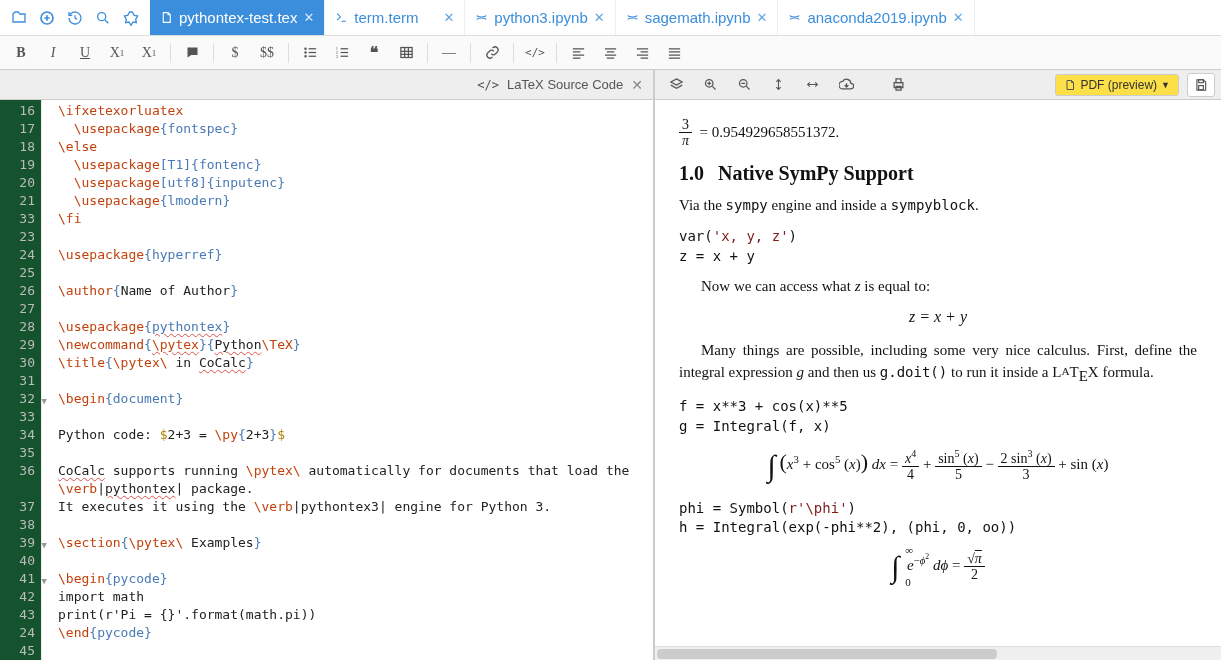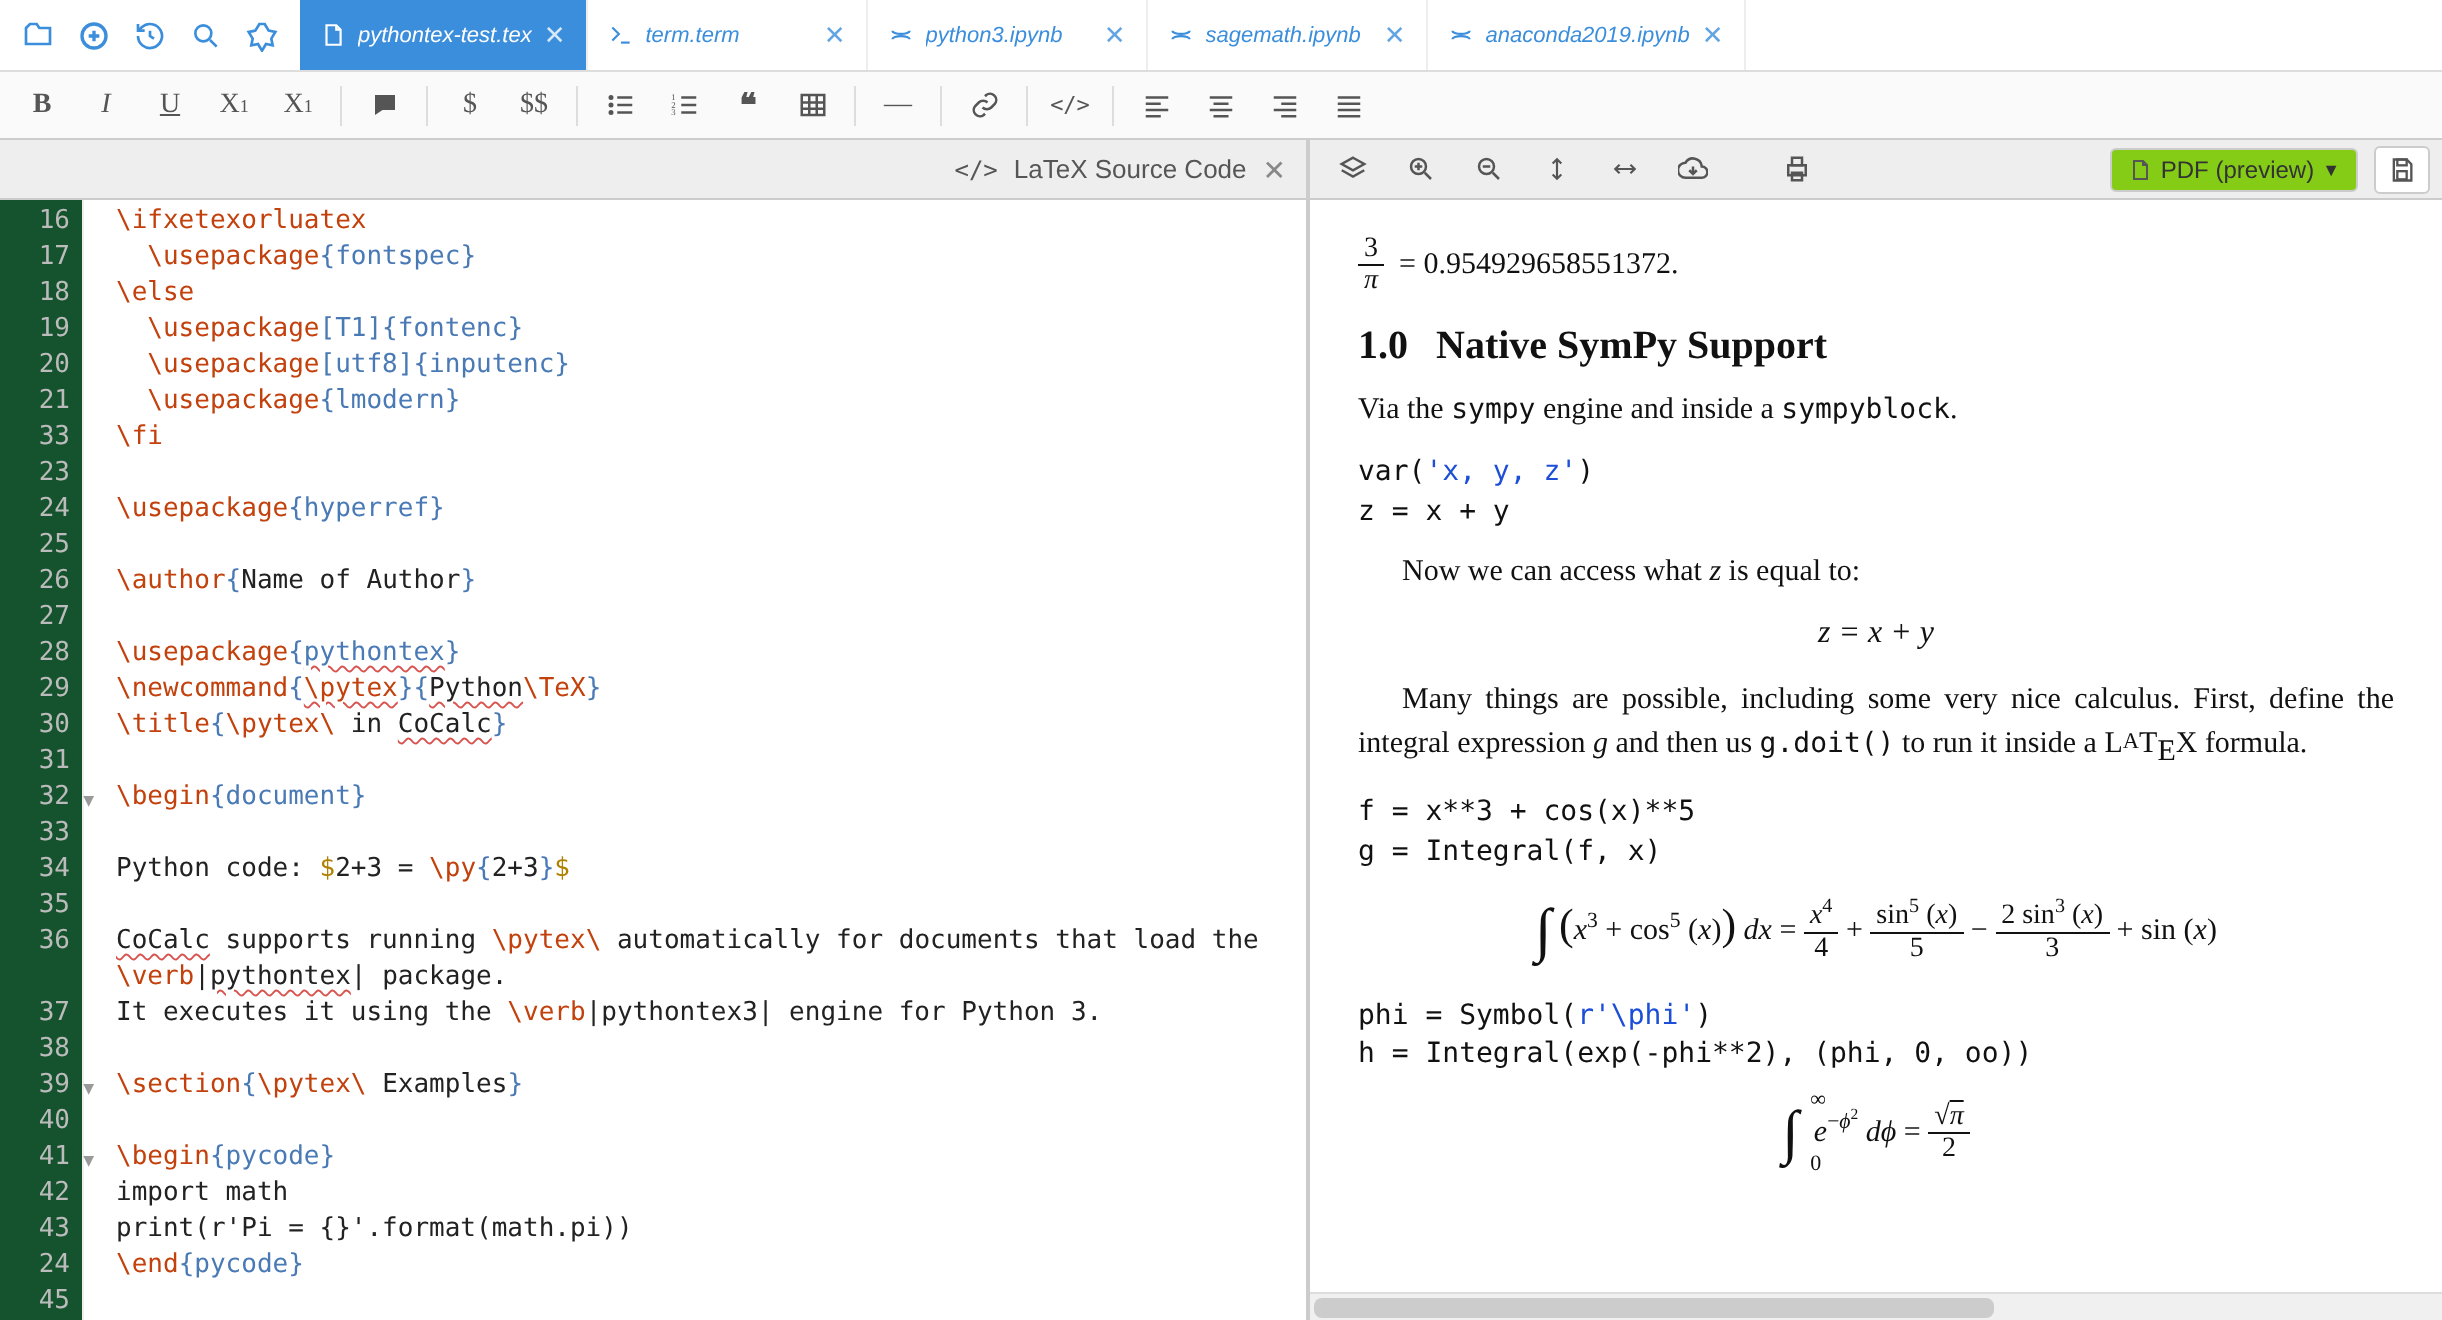--- a/index.html
+++ b/index.html
@@ -6,21 +6,21 @@
 body { font-family: -apple-system, BlinkMacSystemFont, "Segoe UI", Arial, sans-serif; font-size: 13px; color: #333; width: 1221px; height: 660px; overflow: hidden; background: #fff; }
 
 
 .topbar { display: flex; align-items: stretch; height: 36px; border-bottom: 1px solid #ddd; background: #fff; }
 .topbar-actions { display: flex; align-items: center; padding: 0 6px; gap: 2px; }
 .topbar-actions .ibtn { width: 26px; height: 26px; display: flex; align-items: center; justify-content: center; color: #3b8edb; cursor: pointer; border-radius: 3px; font-size: 16px; }
 .tabs { display: flex; flex: 1; overflow: hidden; }
 .tab { display: flex; align-items: center; gap: 6px; padding: 0 10px; border-right: 1px solid #eee; color: #3b8edb; cursor: pointer; white-space: nowrap; min-width: 140px; max-width: 230px; position: relative; }
 .tab.active { background: #3b8edb; color: #fff; }
 .tab .ticon { font-size: 14px; }
-.tab .tlabel { flex: 1; overflow: hidden; text-overflow: ellipsis; font-size: 11px; font-style: italic; }
+.tab .tlabel { flex: 1; overflow: hidden; text-overflow: ellipsis; font-size: 15px; }
 .tab .tclose { font-size: 13px; opacity: 0.8; }
 .tab.active .tclose { color: #fff; }
 
 
 .fmtbar { display: flex; align-items: center; height: 34px; border-bottom: 1px solid #ccc; background: #fafafa; padding: 0 6px; gap: 2px; }
 .fbtn { width: 30px; height: 26px; display: flex; align-items: center; justify-content: center; cursor: pointer; border-radius: 3px; color: #555; font-size: 14px; font-family: Georgia, serif; }
 .fsep { width: 1px; height: 20px; background: #ddd; margin: 0 4px; }
 
 
 .panes { display: flex; height: calc(100% - 70px); }
@@ -30,21 +30,21 @@
 
 .pane-hdr { height: 30px; background: #eee; border-bottom: 1px solid #ccc; display: flex; align-items: center; justify-content: flex-end; padding: 0 10px; gap: 8px; font-size: 13px; color: #555; }
 .pane-hdr.left { justify-content: flex-end; }
 .pane-hdr .phx { cursor: pointer; font-size: 14px; color: #888; }
 .pane-hdr .phicon { font-size: 14px; color: #555; }
 
 
 .right-tools { height: 30px; background: #eee; border-bottom: 1px solid #ccc; display: flex; align-items: center; padding: 0 6px; gap: 4px; }
 .rtbtn { width: 30px; height: 24px; display: flex; align-items: center; justify-content: center; cursor: pointer; border-radius: 3px; color: #555; font-size: 14px; }
 .rtspacer { flex: 1; }
-.rtdrop { border: 1px solid #ccc; background: #84cc16; padding: 3px 8px; border-radius: 3px; cursor: pointer; display: flex; align-items: center; gap: 4px; font-size: 12px; }
+.rtdrop { border: 1px solid #ccc; background: #fde047; padding: 3px 8px; border-radius: 3px; cursor: pointer; display: flex; align-items: center; gap: 4px; font-size: 12px; }
 .rtsave { width: 28px; height: 24px; display:flex; align-items:center; justify-content:center; border:1px solid #ccc; background:#fff; border-radius:3px; cursor:pointer; margin-left:4px; }
 
 
 .editor { flex: 1; display: flex; overflow: hidden; font-family: "Menlo", "Consolas", monospace; font-size: 13px; line-height: 18px; background: #fff; }
 .gutter { width: 42px; background: #14532d; color: #bbb; text-align: right; padding: 2px 6px 2px 0; user-select: none; border-right: 1px solid #eee; }
 .gutter div { height: 18px; position: relative; }
 .fold { position: absolute; right: -12px; top: 2px; font-size: 9px; color: #999; }
 .code { flex: 1; padding: 2px 0 2px 16px; white-space: pre; overflow: hidden; color: #222; }
 .codeline { height: 18px; } 
 .br { color: #4a7ab5; } 
@@ -58,21 +58,21 @@
 
 .preview { flex: 1; overflow: auto; padding: 10px 24px 20px 24px; font-family: "CMU Serif", Georgia, "Times New Roman", serif; font-size: 15px; color: #111; position: relative; }
 .preview .frac { display:inline-block; text-align:center; vertical-align:middle; font-size:14px; }
 .preview .frac .n { display:block; border-bottom:1px solid #111; padding:0 3px; line-height:1; }
 .preview .frac .d { display:block; padding:0 3px; line-height:1.1; }
 .preview h2 { font-size: 20px; font-weight: bold; margin: 14px 0 10px 0; }
 .preview h2 .secno { margin-right: 14px; }
 .preview p { margin: 8px 0; line-height: 1.45; }
 .preview .tt { font-family: "Menlo","Consolas",monospace; font-size: 14px; }
 .preview pre { font-family: "Menlo","Consolas",monospace; font-size: 14px; margin: 10px 0; line-height: 1.4; }
-.preview pre .r { color: #1d4ed8; }
+.preview pre .r { color: #7f1d1d; }
 .preview .indent { text-indent: 22px; }
 .preview .eqc { text-align: center; margin: 10px 0 14px 0; font-style: italic; font-family: Georgia, serif; font-size: 16px; }
 .preview .eq-big { text-align:center; margin: 12px 0 16px 0; font-family: Georgia, serif; }
 .preview .int { font-size: 30px; vertical-align: middle; font-style: normal; }
 .preview sup, .preview sub { font-size: 0.72em; }
 .hscroll { position: absolute; bottom: 0; left: 0; right: 0; height: 14px; background: #f0f0f0; border-top: 1px solid #ddd; }
 .hscroll .thumb { position: absolute; left: 2px; top: 2px; height: 10px; width: 60%; background: #ccc; border-radius: 4px; }
 
 svg { display: block; }
 </style>

